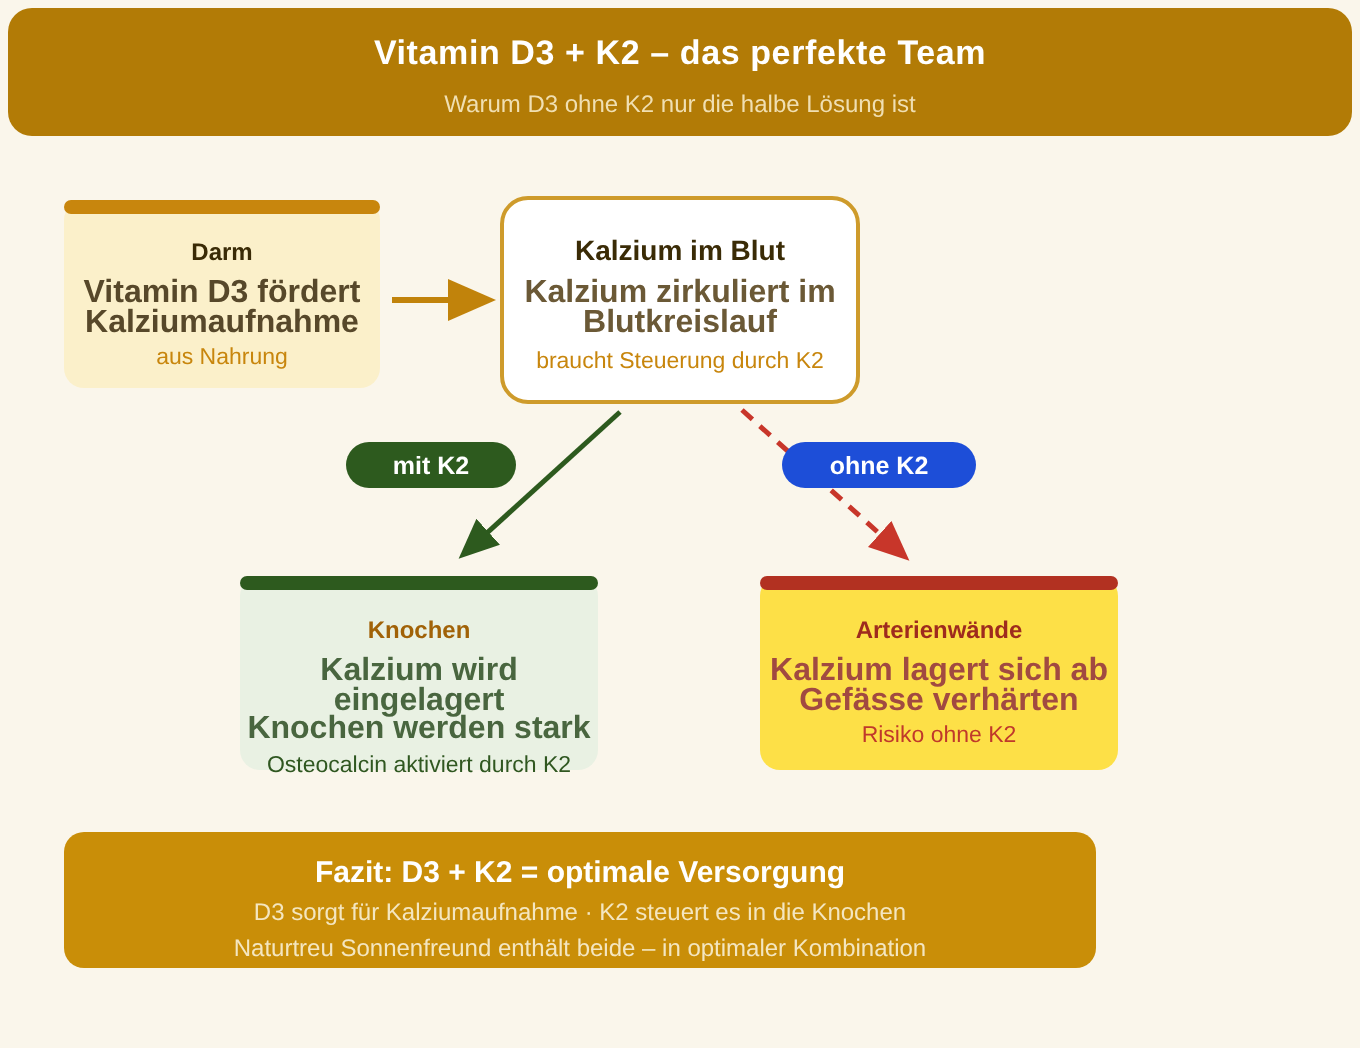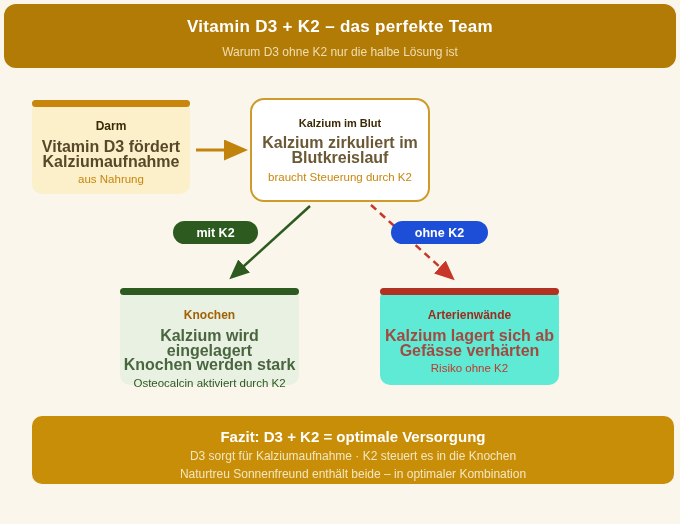--- a/index.html
+++ b/index.html
@@ -64,38 +64,38 @@
   .card-darm .card-line { color: #57482A; }
   .card-darm .card-highlight { color: #C8860D; }
 
   .card-blood {
     left: 250px; top: 98px;
     width: 180px; height: 104px;
     background: #FFFFFF;
     border: 2px solid #CE9B2B;
     border-radius: 14px;
   }
-  .card-blood .card-title { margin-top: 17px; color: #3A2B06; margin-bottom: 7px; font-size: 11px; }
+  .card-blood .card-title { margin-top: 17px; color: #3A2B06; margin-bottom: 7px; font-size: 14px; }
   .card-blood .card-line { color: #6B5936; }
   .card-blood .card-highlight { color: #C8860D; margin-top: 6px; }
 
   .card-bones {
     left: 120px; top: 288px;
     width: 179px; height: 97px;
     background: #E9F1E3;
   }
   .card-bones .bar { background: #2D5A1E; }
   .card-bones .card-title { margin-top: 20px; color: #a16207; margin-bottom: 7px; }
   .card-bones .card-line { color: #49663F; }
   .card-bones .card-highlight { color: #2F5720; }
 
   .card-arteries {
     left: 380px; top: 288px;
     width: 179px; height: 97px;
-    background: #5eead4;
+    background: #fde047;
   }
   .card-arteries .bar { background: #B23121; }
   .card-arteries .card-title { margin-top: 20px; color: #9E2B1E; margin-bottom: 7px; }
   .card-arteries .card-line { color: #A14A41; }
   .card-arteries .card-highlight { color: #C0392B; }
 
   
   .pill {
     position: absolute;
     height: 23px;
@@ -117,21 +117,21 @@
     left: 0; top: 0;
     width: 680px; height: 524px;
     z-index: 1;
     pointer-events: none;
   }
 
   
   .conclusion {
     position: absolute;
     left: 32px; top: 416px;
-    width: 642px; height: 68px;
+    width: 516px; height: 68px;
     background: #C98E08;
     border-radius: 10px;
     text-align: center;
     z-index: 2;
   }
   .conclusion .c-title {
     margin-top: 12px;
     font-size: 15px;
     font-weight: bold;
     color: #FFFFFF;

